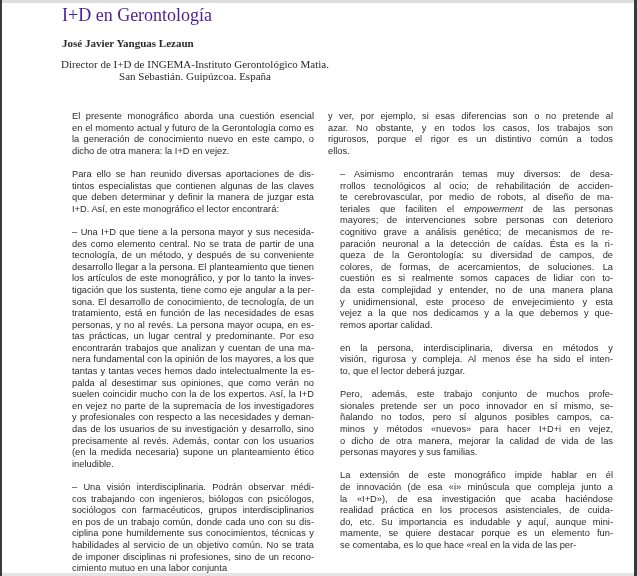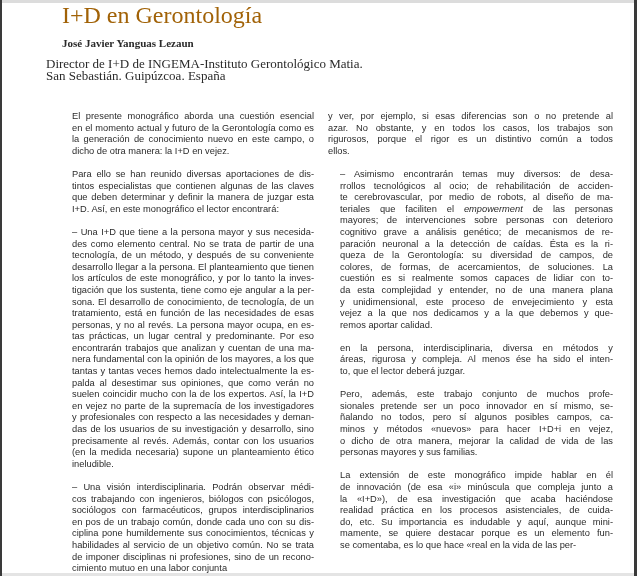--- a/index.html
+++ b/index.html
@@ -15,31 +15,31 @@
     }
     .frame-top {
       position: absolute; left: 2px; top: 0; width: 632px; height: 3px; background: #dcdcdc;
     }
     .frame-bottom {
       position: absolute; left: 2px; top: 573px; width: 632px; height: 3px; background: #e4e4e4;
     }
     .title {
       position: absolute; left: 62px; top: 2px;
       font-family: "Liberation Serif", "DejaVu Serif", serif;
-      font-size: 24px; color: #a16207; line-height: 26px; white-space: nowrap;
+      font-size: 18px; color: #4c1d95; line-height: 26px; white-space: nowrap;
     }
     .author {
       position: absolute; left: 62px; top: 37px;
       font-family: "Liberation Serif", "DejaVu Serif", serif;
       font-size: 11px; font-weight: bold; color: #2a2a2a; white-space: nowrap;
     }
     .affiliation {
-      position: absolute; left: 46px; top: 58px;
+      position: absolute; left: 61px; top: 58px;
       font-family: "Liberation Serif", "DejaVu Serif", serif;
-      font-size: 13px; color: #2a2a2a; line-height: 12px; white-space: nowrap;
+      font-size: 11px; color: #2a2a2a; line-height: 12px; white-space: nowrap; text-align: center;
     }
     .col {
       position: absolute; top: 111px;
       font-family: "Liberation Sans", "DejaVu Sans", sans-serif;
       font-size: 9.3px; line-height: 11.6px; color: #2b2b2b;
       text-align: justify; hyphens: none;
     }
     .col-left { left: 60px; width: 254px; }
     .col-right { left: 328px; width: 285px; }
     .col p { margin: 0 0 11.6px 0; text-indent: 12px; }
@@ -129,21 +129,21 @@
       <span class="ln">queza de la Gerontología: su diversidad de campos, de</span>
       <span class="ln">colores, de formas, de acercamientos, de soluciones. La</span>
       <span class="ln">cuestión es si realmente somos capaces de lidiar con to-</span>
       <span class="ln">da esta complejidad y entender, no de una manera plana</span>
       <span class="ln">y unidimensional, este proceso de envejecimiento y esta</span>
       <span class="ln">vejez a la que nos dedicamos y a la que debemos y que-</span>
       <span class="ln last">remos aportar calidad.</span>
     </p>
   <p>
       <span class="ln">en la persona, interdisciplinaria, diversa en métodos y</span>
-      <span class="ln">áreas, rigurosa y compleja. Al menos ése ha sido el inten-</span>
+      <span class="ln">visión, rigurosa y compleja. Al menos ése ha sido el inten-</span>
       <span class="ln last">to, que el lector deberá juzgar.</span>
     </p>
   <p>
       <span class="ln">Pero, además, este trabajo conjunto de muchos profe-</span>
       <span class="ln">sionales pretende ser un poco innovador en sí mismo, se-</span>
       <span class="ln">ñalando no todos, pero sí algunos posibles campos, ca-</span>
       <span class="ln">minos y métodos «nuevos» para hacer I+D+i en vejez,</span>
       <span class="ln">o dicho de otra manera, mejorar la calidad de vida de las</span>
       <span class="ln last">personas mayores y sus familias.</span>
     </p>

